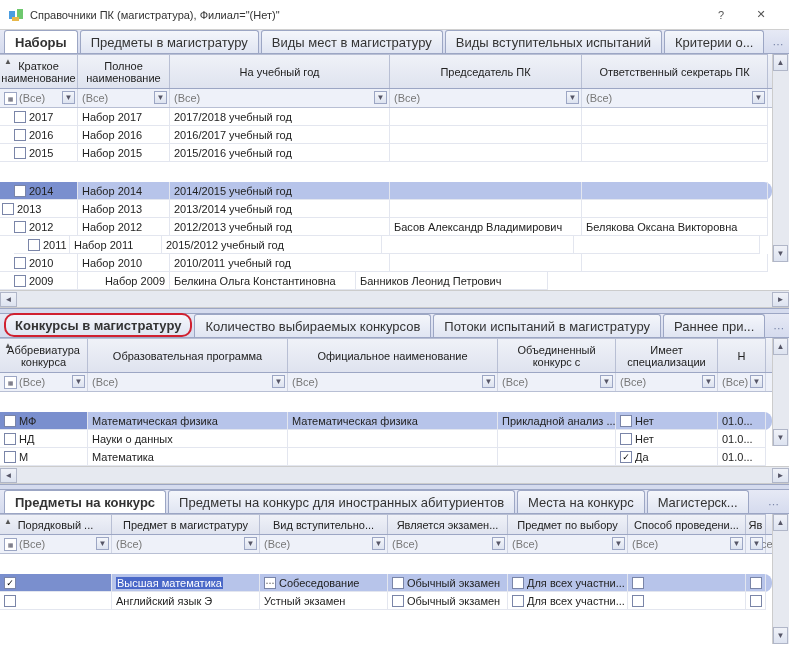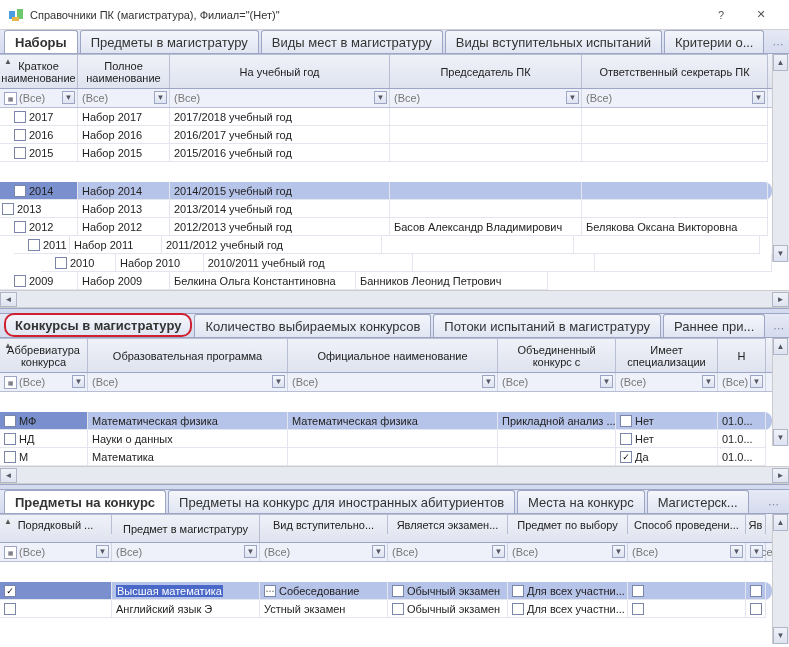--- a/index.html
+++ b/index.html
@@ -221,31 +221,31 @@
           </div>
           <div class="row">
             <div class="dcell" style="width: 56px; padding-left: 14px; margin-left: 14px;">
               <span class="cb"></span>
               <span>2011</span>
             </div>
             <div class="dcell" style="width: 92px;">
               <span>Набор 2011</span>
             </div>
             <div class="dcell" style="width: 220px;">
-              <span>2011/2012 учебный год</span>
-            </div>
-            <div class="dcell" style="width: 192px;">
-              <span></span>
-            </div>
-            <div class="dcell" style="width: 186px;">
-              <span></span>
-            </div>
-          </div>
-          <div class="row">
-            <div class="dcell" style="width: 78px; padding-left: 14px; margin-left: 41px;">
+              <span>2015/2012 учебный год</span>
+            </div>
+            <div class="dcell" style="width: 192px;">
+              <span></span>
+            </div>
+            <div class="dcell" style="width: 186px;">
+              <span></span>
+            </div>
+          </div>
+          <div class="row">
+            <div class="dcell" style="width: 78px; padding-left: 14px;">
               <span class="cb"></span>
               <span>2010</span>
             </div>
             <div class="dcell" style="width: 92px;">
               <span>Набор 2010</span>
             </div>
             <div class="dcell" style="width: 220px;">
               <span>2010/2011 учебный год</span>
             </div>
             <div class="dcell" style="width: 192px;">
@@ -253,21 +253,21 @@
             </div>
             <div class="dcell" style="width: 186px;">
               <span></span>
             </div>
           </div>
           <div class="row">
             <div class="dcell" style="width: 78px; padding-left: 14px; align-items: center;">
               <span class="cb"></span>
               <span>2009</span>
             </div>
-            <div class="dcell" style="width: 92px;">
+            <div class="dcell" style="width: 92px; justify-content: flex-end;">
               <span>Набор 2009</span>
             </div>
             <div class="dcell" style="width: 186px;">
               <span>Белкина Ольга Константиновна</span>
             </div>
             <div class="dcell" style="width: 192px;">
               <span>Банников Леонид Петрович</span>
             </div>
           </div>
         </div>
@@ -439,21 +439,21 @@
   </div>
 
 <div class="pane">
   <div class="gridwrap">
     <div class="gridbody">
       <div class="hdr" id="g3h">
           <div class="cell" style="width: 112px; height: 20px;">
             <span class="sortup">▲</span>
             <span>Порядковый ...</span>
           </div>
-          <div class="cell" style="width: 148px; height: 28px; text-align: right;">
+          <div class="cell" style="width: 148px; height: 20px; text-align: right;">
             <span>Предмет в магистратуру</span>
           </div>
           <div class="cell" style="width: 128px; height: 20px;">
             <span>Вид вступительно...</span>
           </div>
           <div class="cell" style="width: 120px; height: 20px;">
             <span>Является экзамен...</span>
           </div>
           <div class="cell" style="width: 120px; height: 20px;">
             <span>Предмет по выбору</span>

